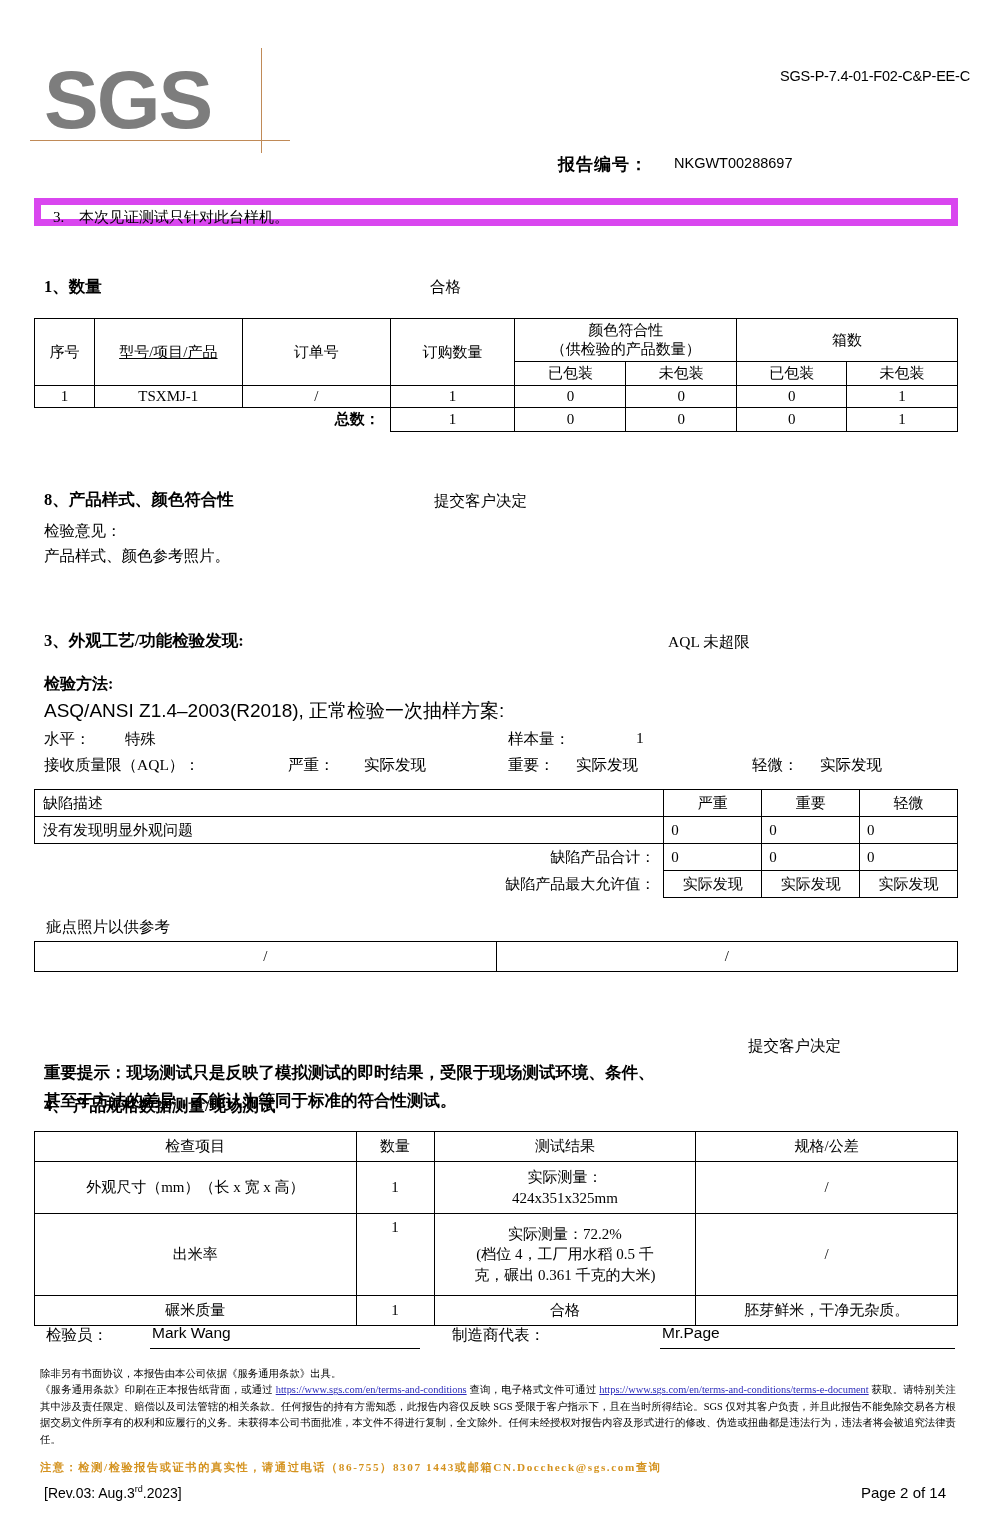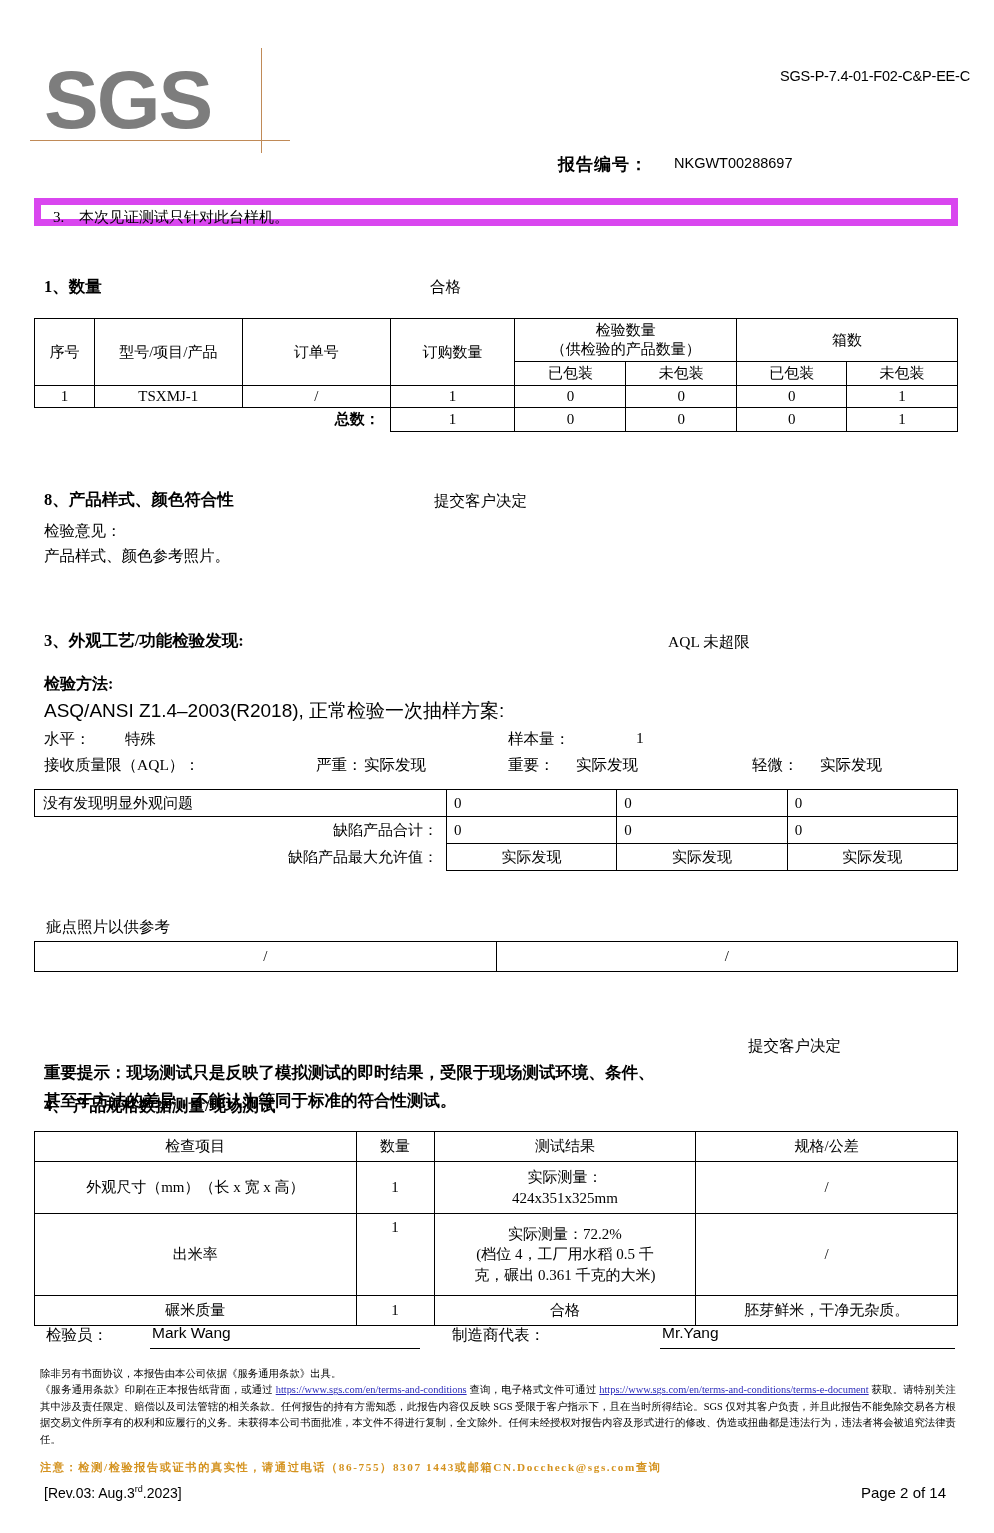--- a/index.html
+++ b/index.html
@@ -174,25 +174,25 @@
     <span class="num">3.</span><span>本次见证测试只针对此台样机。</span>
   </div>
 
   <div class="sec-title" style="left:44px; top:276px;">1、数量</div>
   <div class="sec-value" style="left:430px; top:277px;">合格</div>
 
   <table class="grid" id="qty-table">
     <tbody>
         <tr>
       <td class="h" rowspan="2" style="width:60px;">序号</td>
-      <td rowspan="2" style="width:148px;">型号/项目/产品</td>
+      <td rowspan="2" style="width:148px;text-decoration:underline;">型号/项目/产品</td>
       <td rowspan="2" style="width:148px;">订单号</td>
       <td rowspan="2" style="width:125px;">订购数量</td>
       <td colspan="2" style="width:222px;">
-        <div>检验数量</div>
+        <div>颜色符合性</div>
         <div>（供检验的产品数量）</div>
       </td>
       <td colspan="2" style="width:221px;">箱数</td>
     </tr>
     <tr>
       <td style="width:111px;">已包装</td>
       <td style="width:111px;">未包装</td>
       <td style="width:110px;">已包装</td>
       <td style="width:111px;">未包装</td>
     </tr>
@@ -229,29 +229,35 @@
     <div class="l title">检验方法:</div>
     <div class="l mono-lat">ASQ/ANSI Z1.4–2003(R2018), 正常检验一次抽样方案:</div>
   </div>
 
   <div class="kv" style="left:44px; top:729px;">水平：</div>
   <div class="kv" style="left:125px; top:729px;">特殊</div>
   <div class="kv" style="left:508px; top:729px;">样本量：</div>
   <div class="kv" style="left:636px; top:729px;">1</div>
 
   <div class="kv" style="left:44px; top:755px;">接收质量限（AQL）：</div>
-  <div class="kv" style="left:288px; top:755px;margin-left:28px;">严重：</div>
+  <div class="kv" style="left:288px; top:755px;">严重：</div>
   <div class="kv" style="left:364px; top:755px;">实际发现</div>
   <div class="kv" style="left:508px; top:755px;">重要：</div>
   <div class="kv" style="left:576px; top:755px;">实际发现</div>
   <div class="kv" style="left:752px; top:755px;">轻微：</div>
   <div class="kv" style="left:820px; top:755px;">实际发现</div>
 
   <table class="grid" id="defect-table">
     <tbody>
+        <tr>
+      <td class="desc bold" style="width:630px;">缺陷描述</td>
+      <td style="width:98px;">严重</td>
+      <td style="width:98px;">重要</td>
+      <td style="width:98px;">轻微</td>
+    </tr>
     <tr>
       <td class="desc">没有发现明显外观问题</td>
       <td style="text-align:left; padding-left:7px;">0</td>
       <td style="text-align:left; padding-left:7px;">0</td>
       <td style="text-align:left; padding-left:7px;">0</td>
     </tr>
     <tr>
       <td class="rlabel">缺陷产品合计：</td>
       <td style="text-align:left; padding-left:7px;">0</td>
       <td style="text-align:left; padding-left:7px;">0</td>
@@ -315,21 +321,21 @@
       <td>胚芽鲜米，干净无杂质。</td>
     </tr>
   </tbody>
     </table>
 
   <div class="sig-label" style="left:46px; top:1325px;">检验员：</div>
   <div class="sig-name" style="left:152px; top:1324px;">Mark Wang</div>
   <div class="sig-line" style="left:150px; top:1348px; width:270px;"></div>
 
   <div class="sig-label" style="left:452px; top:1325px;">制造商代表：</div>
-  <div class="sig-name" style="left:662px; top:1324px;">Mr.Yang</div>
+  <div class="sig-name" style="left:662px; top:1324px;">Mr.Page</div>
   <div class="sig-line" style="left:660px; top:1348px; width:295px;"></div>
 
   <div class="footer">
     <div>除非另有书面协议，本报告由本公司依据《服务通用条款》出具。</div>
     <div><span>《服务通用条款》印刷在正本报告纸背面，或通过 </span><span class="lnk">https://www.sgs.com/en/terms-and-conditions</span><span> 查询，电子格式文件可通过 </span><span class="lnk">https://www.sgs.com/en/terms-and-conditions/terms-e-document</span><span> 获取。请特别关注其中涉及责任限定、赔偿以及司法管辖的相关条款。任何报告的持有方需知悉，此报告内容仅反映 SGS 受限于客户指示下，且在当时所得结论。SGS 仅对其客户负责，并且此报告不能免除交易各方根据交易文件所享有的权利和应履行的义务。未获得本公司书面批准，本文件不得进行复制，全文除外。任何未经授权对报告内容及形式进行的修改、伪造或扭曲都是违法行为，违法者将会被追究法律责任。</span></div>
   </div>
 
   <div class="warn">注意：检测/检验报告或证书的真实性，请通过电话（86-755）8307 1443或邮箱CN.Doccheck@sgs.com查询</div>
 
   <div class="rev"><span>[Rev.03: Aug.3</span><sup>rd</sup><span>.2023]</span></div>

